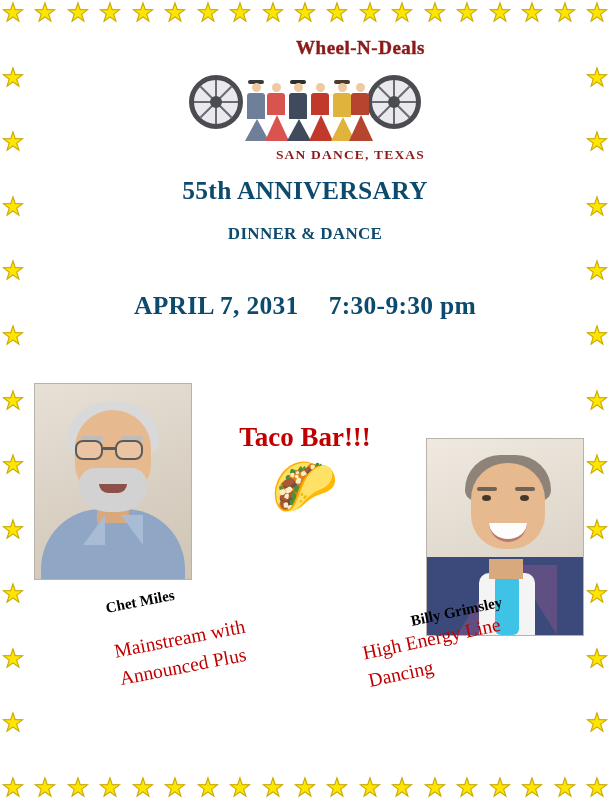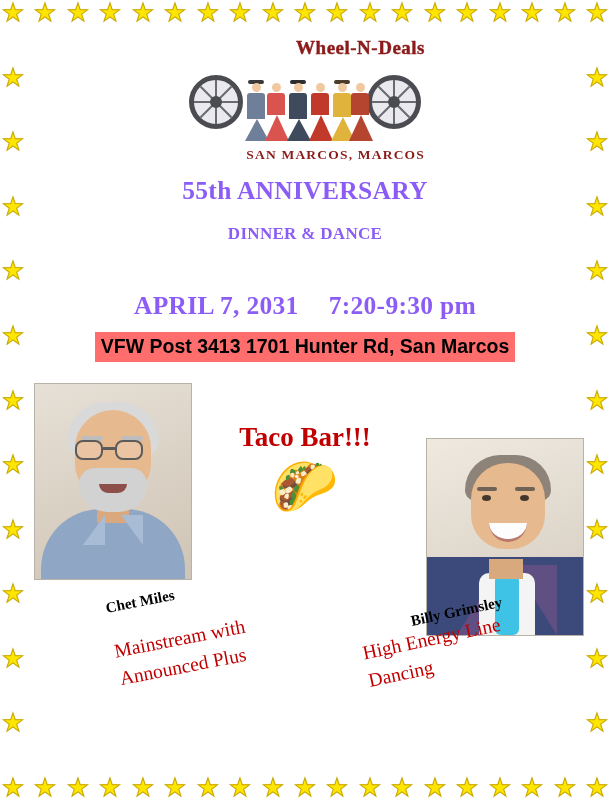--- a/index.html
+++ b/index.html
@@ -136,21 +136,21 @@
     letter-spacing: 1.2px;
     color: #8b1a1a;
     margin-top: 2px;
   }
 
   
   .heading {
     position: absolute;
     width: 100%;
     text-align: center;
-    color: #8b5cf6;
+    color: #0c4a6e;
     font-weight: bold;
     font-family: "Liberation Serif", serif;
   }
   .h-anniv { top: 146px; font-size: 25.5px; letter-spacing: 0.3px; }
   .h-dinner { top: 194px; font-size: 17px; letter-spacing: 0.3px; }
   .h-date { top: 261px; font-size: 25.5px; letter-spacing: 0.3px; }
   .h-date .gap { display: inline-block; width: 30px; }
 
   .venue-wrap {
     position: absolute;
@@ -545,32 +545,29 @@
             <div class="d-body" style="height:24px;background:#e0b33c"></div>
             <div class="d-skirt" style="border-bottom:24px solid #e0b33c"></div>
           </div>
           <div class="dancer" style="left:106px">
             <div class="d-head"></div>
             <div class="d-body" style="height:22px;background:#b5452f"></div>
             <div class="d-skirt" style="border-bottom:26px solid #b5452f"></div>
           </div>
         </div>
       </div>
-      <div class="logo-sub">SAN MARCOS, MARCOS</div>
+      <div class="logo-sub">SAN DANCE, TEXAS</div>
     </div>
 
     <div class="heading h-anniv">55th ANNIVERSARY</div>
     <div class="heading h-dinner">DINNER &amp; DANCE</div>
     <div class="heading h-date">
-      <span>APRIL 7, 2031</span><span class="gap"></span><span>7:20-9:30 pm</span>
+      <span>APRIL 7, 2031</span><span class="gap"></span><span>7:30-9:30 pm</span>
     </div>
 
-    <div class="venue-wrap">
-      <span class="venue">VFW Post 3413 1701 Hunter Rd, San Marcos</span>
-    </div>
 
     <div class="taco-text">Taco Bar!!!</div>
     <div class="taco-emoji">🌮</div>
   </div>
 
   <div class="photo photo-left">
     <div class="ph-bg ph-left-bg"></div>
     <div class="c-shirt"></div>
     <div class="c-neck"></div>
     <div class="c-collar-l"></div>

